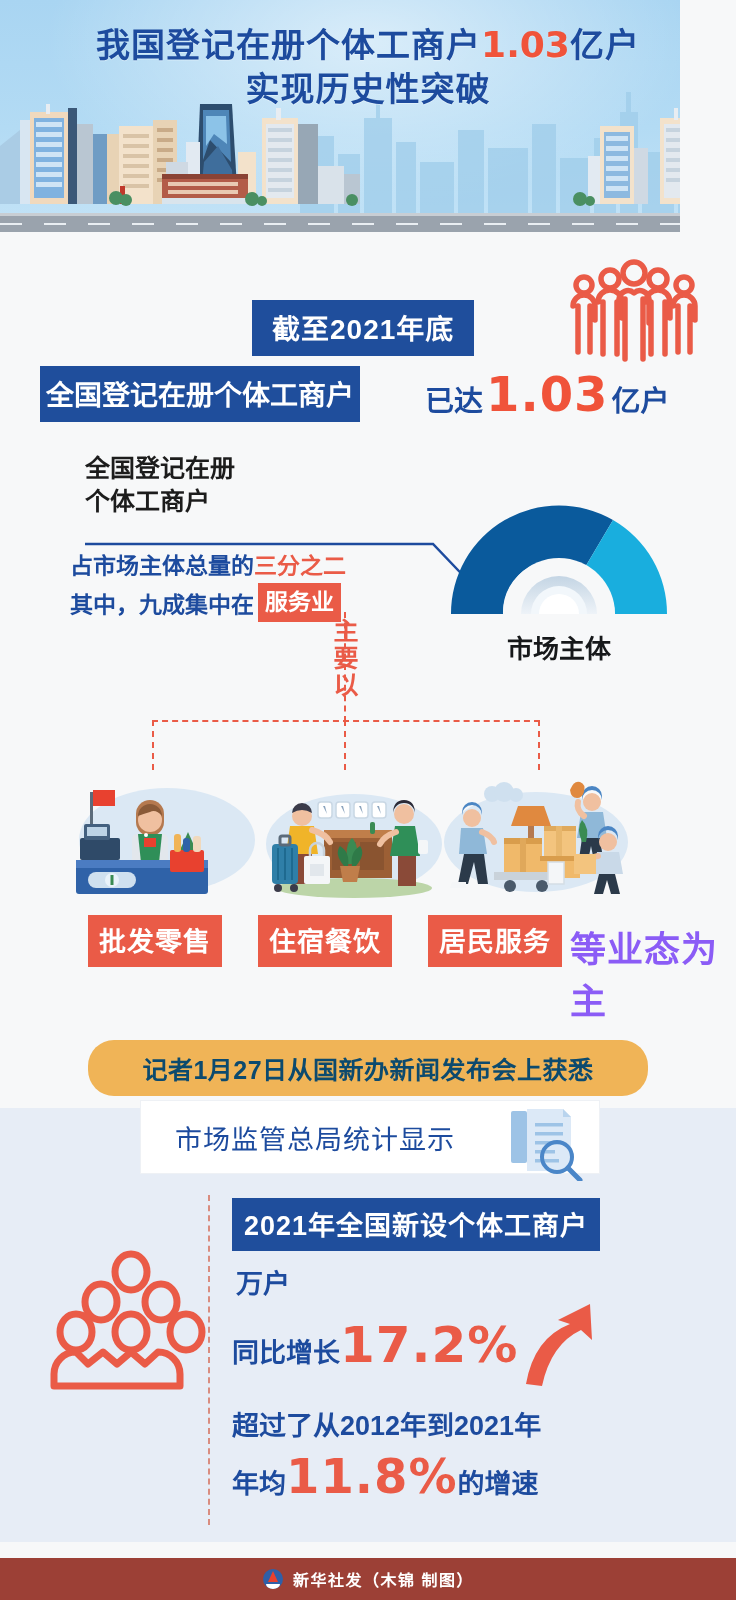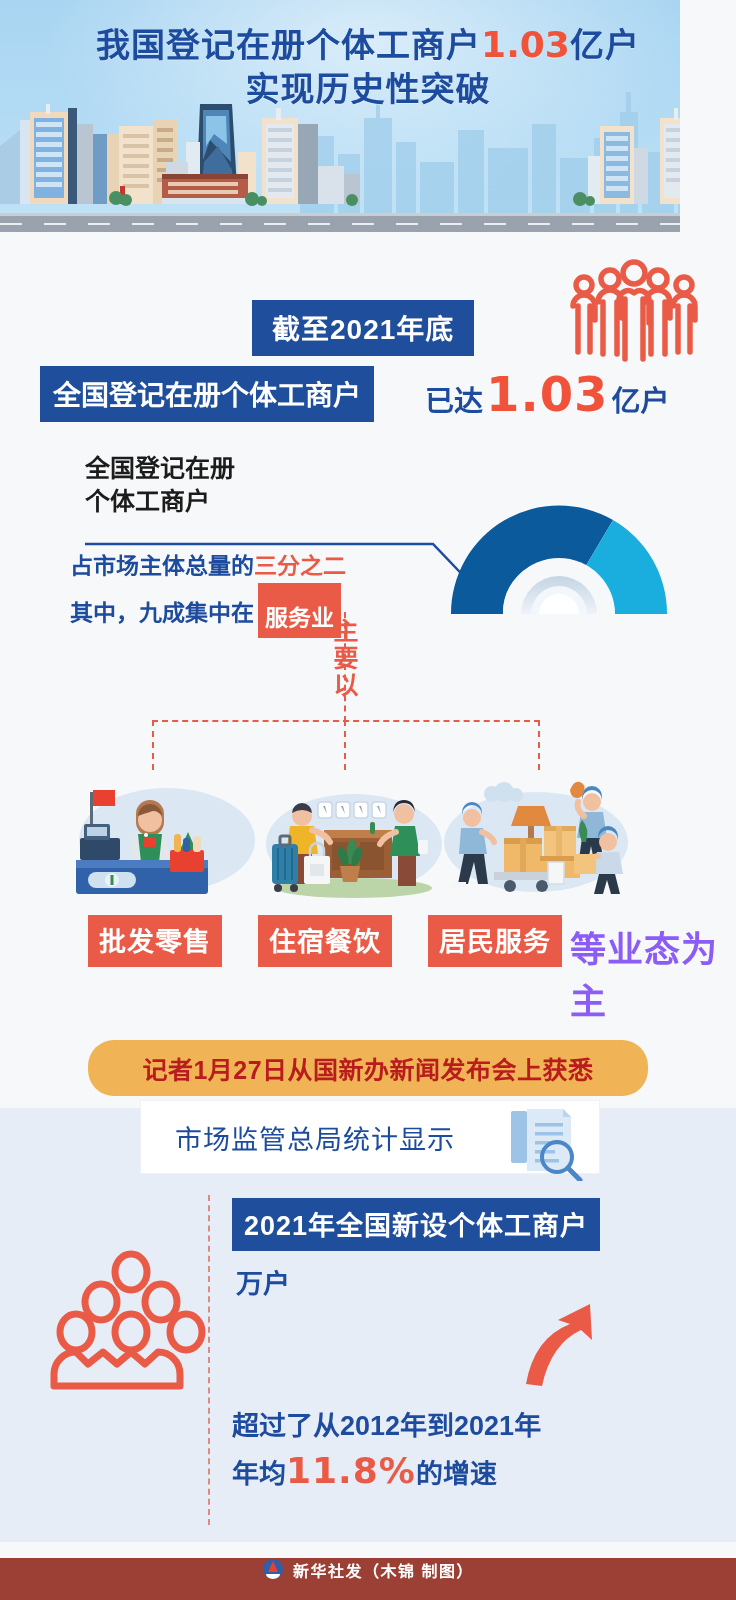--- a/index.html
+++ b/index.html
@@ -31,40 +31,40 @@
     letter-spacing:1px;text-shadow:0 1px 0 rgba(255,255,255,.35);}
   .title .hl{color:#f0533a;font-family:"DejaVu Sans",sans-serif;font-size:36px;letter-spacing:0;}
 
   
   .band1{position:absolute;left:0;top:232px;width:736px;height:212px;background:#f7f8f9;}
   .tag-date{position:absolute;left:252px;top:300px;
     background:#1f4e9c;color:#fff;font-size:28px;font-weight:bold;
     padding:7px 20px 9px;letter-spacing:1px;}
   .tag-nation{position:absolute;left:40px;top:366px;
     background:#1f4e9c;color:#fff;font-size:28px;font-weight:bold;
-    padding:7px 13px 9px;letter-spacing:0px;}
+    padding:7px 6px 9px;letter-spacing:0px;}
   .reach{position:absolute;left:425px;top:370px;display:flex;align-items:baseline;
     color:#1d4b9e;font-weight:bold;}
   .reach .w{font-size:29px;}
   .reach .num{font-size:48px;color:#f0533a;font-family:"DejaVu Sans",sans-serif;
     letter-spacing:1px;margin:0 3px;line-height:1;}
   .reach .u{font-size:29px;}
   .people5{position:absolute;left:567px;top:258px;width:134px;height:106px;}
 
   
   .band2{position:absolute;left:0;top:444px;width:736px;height:270px;}
   .cap-title{position:absolute;left:85px;top:452px;font-size:25px;font-weight:bold;
     color:#1c1c1c;line-height:1.32;}
   .leader{position:absolute;left:85px;top:540px;width:395px;height:55px;}
   .sub1{position:absolute;left:70px;top:547px;font-size:23px;font-weight:bold;color:#1d4b9e;
     white-space:nowrap;}
   .sub1 .red{color:#ea5b47;}
   .sub2{position:absolute;left:70px;top:583px;font-size:23px;font-weight:bold;color:#1d4b9e;
     white-space:nowrap;display:flex;align-items:center;}
-  .chip-red{background:#ea5b47;color:#fff;padding:16px 7px 5px;margin-left:4px;}
+  .chip-red{background:#ea5b47;color:#fff;padding:0 7px 5px;margin-left:4px;}
   .gauge{position:absolute;left:443px;top:500px;width:232px;height:118px;}
   .gauge-label{position:absolute;left:443px;top:628px;width:232px;text-align:center;
     font-size:26px;font-weight:bold;color:#16181a;}
 
   
   .vert{position:absolute;left:332px;top:618px;width:28px;
     font-size:25px;font-weight:bold;color:#ea5b47;line-height:1.07;text-align:center;}
   .vert span{display:block;}
 
   
@@ -88,21 +88,21 @@
     padding:5px 11px 8px;letter-spacing:1px;}
   .cat1{left:88px;top:0;}
   .cat2{left:258px;top:0;}
   .cat3{left:428px;top:0;}
   .cat-tail{position:absolute;left:570px;top:0;font-size:36px;font-weight:bold;color:#8b5cf6;
     padding-top:5px;letter-spacing:1px;}
 
   
   .pill{position:absolute;left:88px;top:1040px;width:560px;height:56px;border-radius:26px;
     background:#f0b457;display:flex;align-items:center;justify-content:center;
-    color:#b91c1c;font-size:25px;font-weight:bold;letter-spacing:.5px;}
+    color:#0c4a6e;font-size:25px;font-weight:bold;letter-spacing:.5px;}
 
   
   .panel{position:absolute;left:0;top:1108px;width:736px;height:452px;background:#e7edf6;}
   .wcard{position:absolute;left:140px;top:1100px;width:458px;height:72px;background:#fff;
     display:flex;align-items:center;border:1px solid #eef1f5;}
   .wcard .wtxt{font-size:27px;font-weight:normal;color:#1d4b9e;margin-left:34px;letter-spacing:1px;}
   .doc-icon{position:absolute;left:360px;top:4px;width:86px;height:76px;}
 
   .crowd{position:absolute;left:48px;top:1246px;width:166px;height:146px;}
   .dash-side{position:absolute;left:208px;top:1195px;width:0;height:330px;
@@ -117,26 +117,26 @@
   .stat2{position:absolute;left:232px;top:1320px;display:flex;align-items:baseline;}
   .stat2 .w{font-size:27px;font-weight:bold;color:#1d4b9e;}
   .stat2 .big{font-size:50px;font-weight:bold;color:#ea5b47;
     font-family:"DejaVu Sans",sans-serif;line-height:1;letter-spacing:1px;}
   .arrow-up{position:absolute;left:520px;top:1300px;width:82px;height:88px;}
 
   .line3{position:absolute;left:232px;top:1404px;font-size:27px;font-weight:bold;color:#1d4b9e;
     letter-spacing:0px;}
   .stat3{position:absolute;left:232px;top:1452px;display:flex;align-items:baseline;text-align:right;}
   .stat3 .w{font-size:27px;font-weight:bold;color:#1d4b9e;}
-  .stat3 .big{font-size:36px;font-weight:bold;color:#ea5b47;
+  .stat3 .big{font-size:48px;font-weight:bold;color:#ea5b47;
     font-family:"DejaVu Sans",sans-serif;line-height:1;letter-spacing:1px;}
 
   
   .footer{position:absolute;left:0;bottom:0;width:736px;height:42px;background:#9c4036;
-    display:flex;justify-content:center;gap:9px;}
+    display:flex;align-items:center;justify-content:center;gap:9px;}
   .footer .ftxt{color:#fff;font-size:16px;font-weight:bold;letter-spacing:1.5px;}
   .xh-logo{width:22px;height:22px;}
   .gap-strip{position:absolute;left:0;bottom:42px;width:736px;height:16px;background:#f7f8f9;}
 </style>
 </head>
 <body>
 
 <div class="page">
 
   <div class="header">
@@ -359,20 +359,21 @@
     <path d="M8 114 A108 108 0 0 1 170 20 L141 69 A52 52 0 0 0 60 114 Z" fill="#0a5a9c"></path>
 
     <path d="M170 20 A108 108 0 0 1 224 114 L172 114 A52 52 0 0 0 141 69 Z" fill="#19aede"></path>
 
     <path d="M60 114 A52 52 0 0 1 172 114 Z" fill="#f7f8f9"></path>
     <path d="M78 114 A38 38 0 0 1 154 114 Z" fill="url(#innerG)"></path>
     <path d="M88 114 A28 28 0 0 1 144 114 Z" fill="#f2f7fb"></path>
     <path d="M96 114 A20 20 0 0 1 136 114 Z" fill="#ffffff"></path>
   </svg>
 
+  <div class="gauge-label">市场主体</div>
 
   <div class="vert">
     <span>主</span>
     <span>要</span>
     <span>以</span>
   </div>
 
   <div class="dash-v1"></div>
   <div class="dash-h"></div>
   <div class="dash-d1"></div>
@@ -564,20 +565,24 @@
   </svg>
 
   <div class="dash-side"></div>
 
   <div class="tag-new">2021年全国新设个体工商户</div>
 
   <div class="stat1">
     <span class="unit">万户</span>
   </div>
 
+  <div class="stat2">
+    <span class="w">同比增长</span>
+    <span class="big">17.2%</span>
+  </div>
 
   <svg class="arrow-up" viewBox="0 0 82 88">
     <path d="M6 84 q8 -46 44 -60 l-12 -4 l32 -16 l2 36 l-11 -10 q-30 14 -39 56z" fill="#ea5b47"></path>
   </svg>
 
   <div class="line3">超过了从2012年到2021年</div>
 
   <div class="stat3">
     <span class="w">年均</span>
     <span class="big">11.8%</span>

